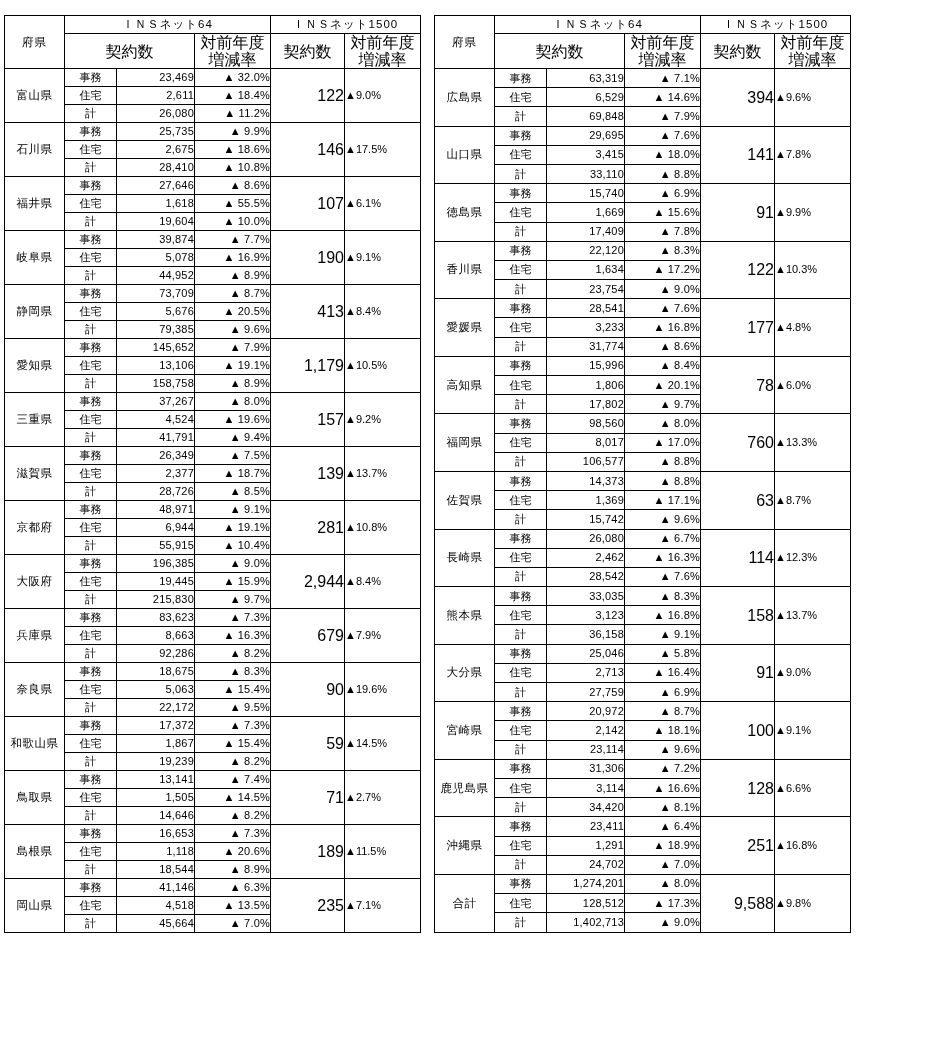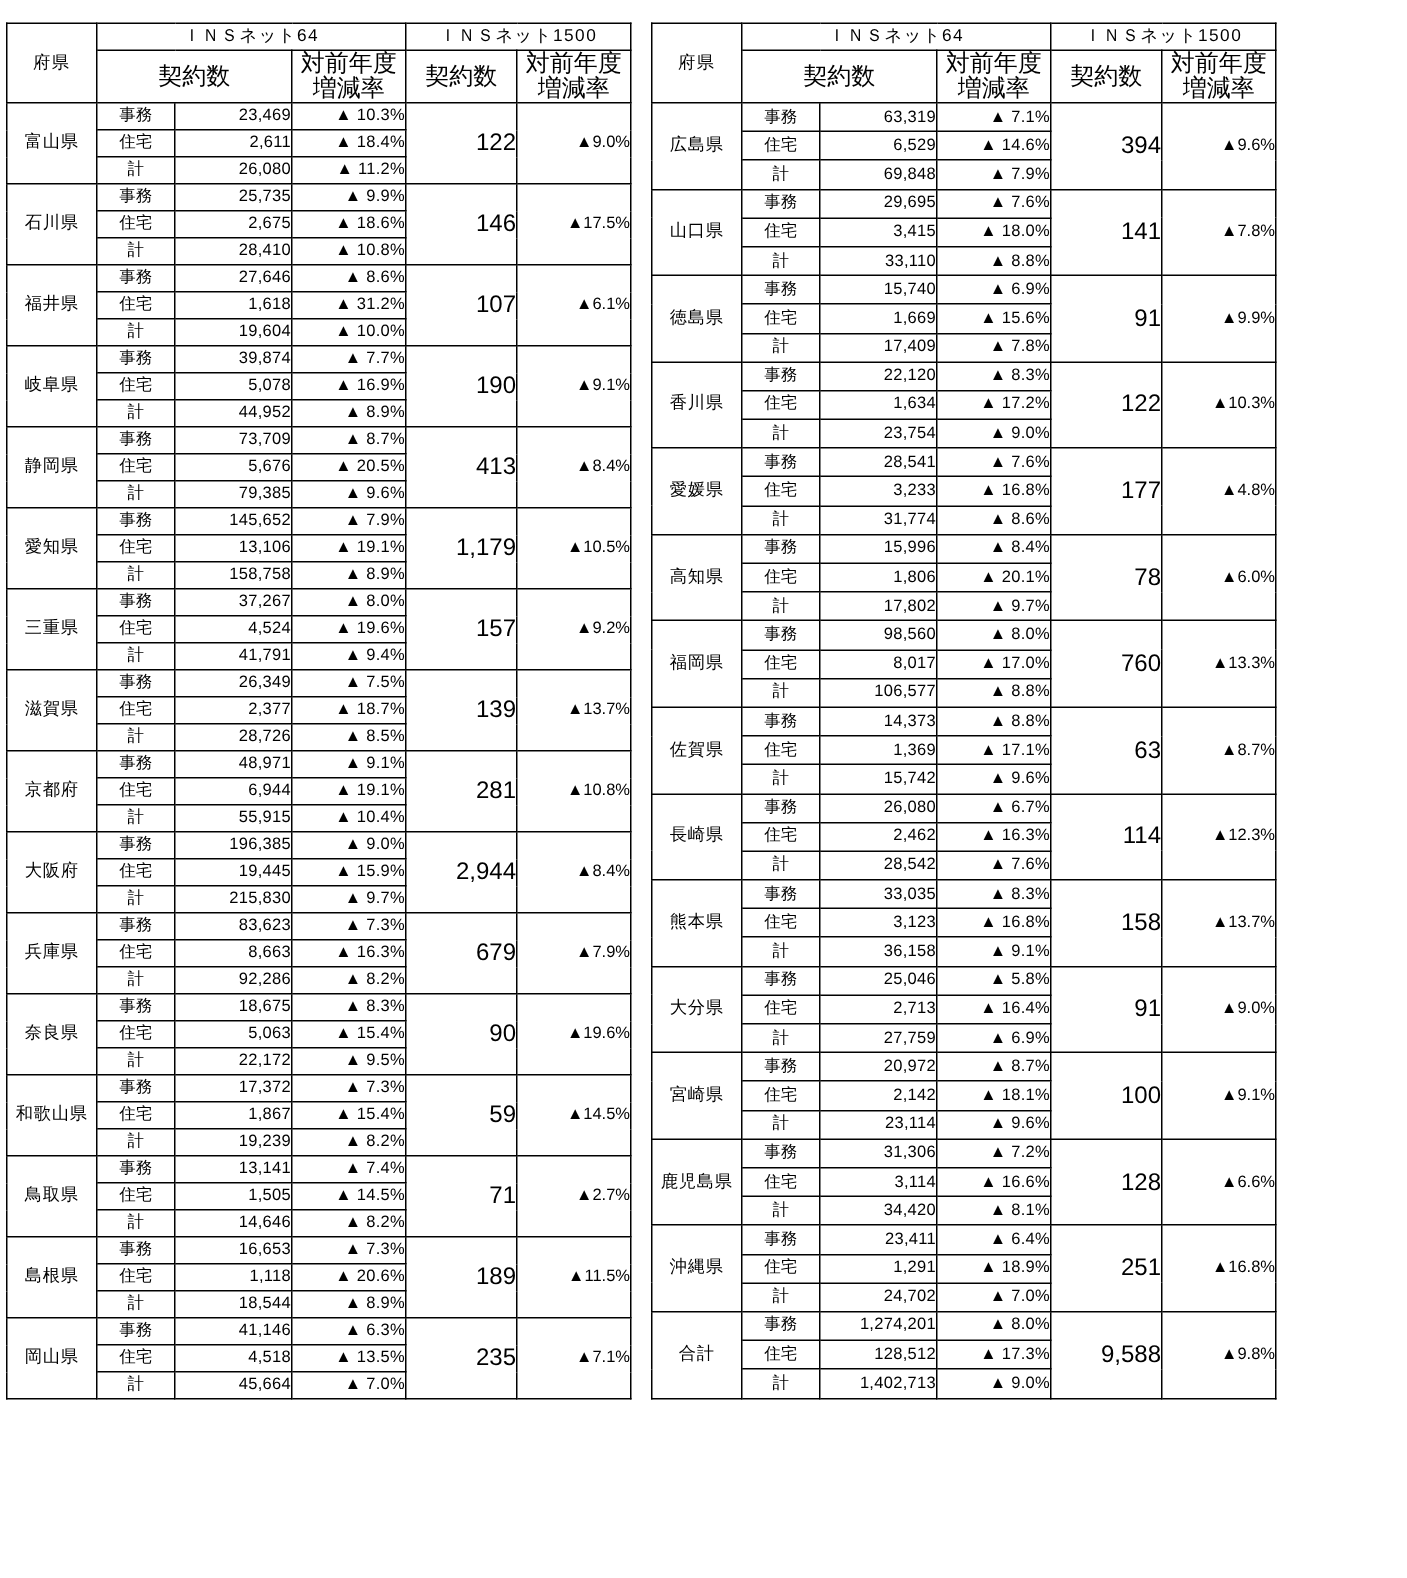--- a/index.html
+++ b/index.html
@@ -77,21 +77,21 @@
     font-size: 11px;
     letter-spacing: 0.2px;
   }
   .rate {
     text-align: right;
     padding-right: 7px;
     font-size: 11px;
     letter-spacing: 0.2px;
   }
   .rate15 {
-    text-align: right;
+    text-align: left;
     padding-right: 7px;
     font-size: 11px;
   }
   .num15 {
     text-align: right;
     padding-right: 9px;
     font-size: 16px;
   }
 </style>
 </head>
@@ -120,21 +120,21 @@
           <td class="hdr-sub">対前年度増減率</td>
           <td class="hdr-sub">契約数</td>
           <td class="hdr-sub">対前年度増減率</td>
         </tr>
       </thead>
       <tbody id="body-left">
           <tr>
             <td class="pref" rowspan="3">富山県</td>
             <td class="type">事務</td>
             <td class="num">23,469</td>
-            <td class="rate">▲ 10.3%</td>
+            <td class="rate">▲ 32.0%</td>
             <td class="num15" rowspan="3">122</td>
             <td class="rate15" rowspan="3">▲9.0%</td>
           </tr>
           <tr>
             <td class="type">住宅</td>
             <td class="num">2,611</td>
             <td class="rate">▲ 18.4%</td>
           </tr>
           <tr>
             <td class="type">計</td>
@@ -163,21 +163,21 @@
             <td class="pref" rowspan="3">福井県</td>
             <td class="type">事務</td>
             <td class="num">27,646</td>
             <td class="rate">▲ 8.6%</td>
             <td class="num15" rowspan="3">107</td>
             <td class="rate15" rowspan="3">▲6.1%</td>
           </tr>
           <tr>
             <td class="type">住宅</td>
             <td class="num">1,618</td>
-            <td class="rate">▲ 31.2%</td>
+            <td class="rate">▲ 55.5%</td>
           </tr>
           <tr>
             <td class="type">計</td>
             <td class="num">19,604</td>
             <td class="rate">▲ 10.0%</td>
           </tr>
           <tr>
             <td class="pref" rowspan="3">岐阜県</td>
             <td class="type">事務</td>
             <td class="num">39,874</td>

